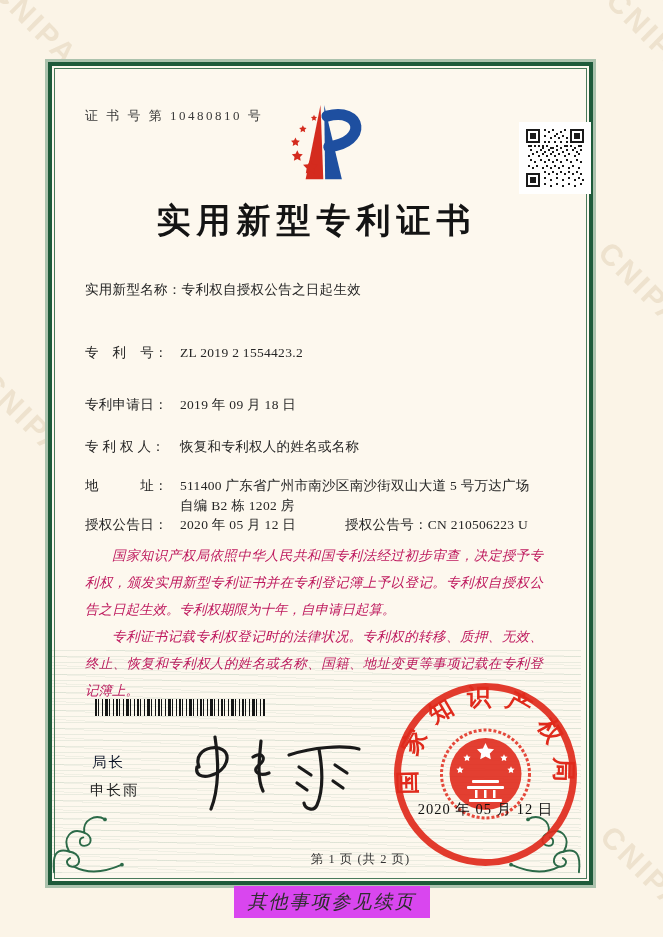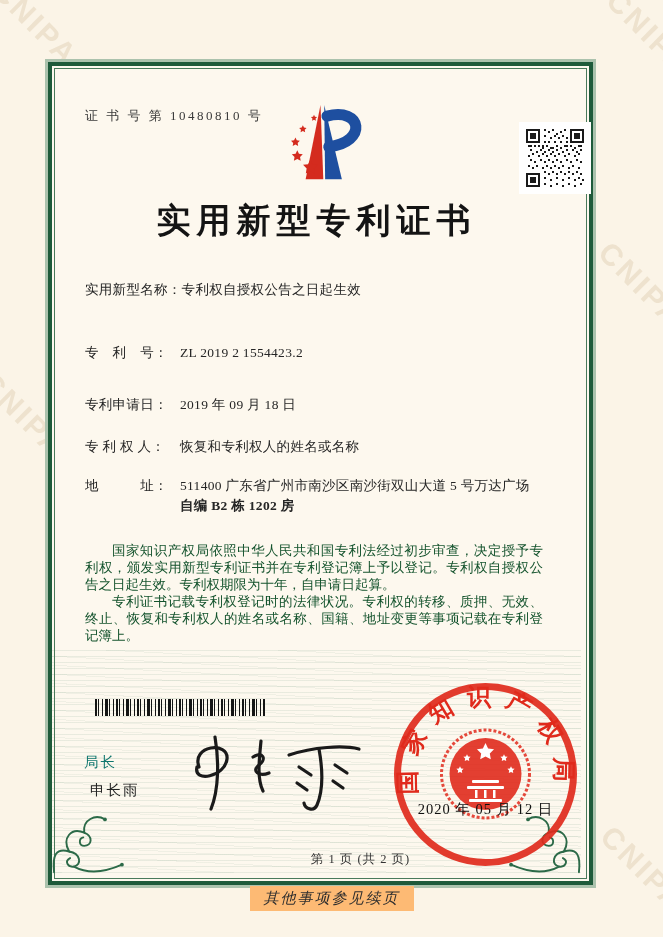--- a/index.html
+++ b/index.html
@@ -51,27 +51,27 @@
     position:absolute;left:48px;top:198px;width:537px;
     text-align:center;
     font-size:34px;font-weight:700;letter-spacing:6px;color:#141414;
   }
   
   .field-row{
     position:absolute;left:85px;
     font-size:13.5px;color:#262626;letter-spacing:.3px;white-space:nowrap;
   }
   .field-row .lab{display:inline-block;min-width:95px;}
-  .addr2{padding-left:95px;font-weight:bold;}
+  .addr2{padding-left:95px;}
   .grant2{position:absolute;left:260px;top:0;}
   
   .body-text{
     position:absolute;left:85px;top:542px;width:458px;
-    font-size:13.5px;line-height:17px;color:#14532d;
-    text-align:justify;
+    font-size:13.5px;line-height:27px;color:#be185d;
+    font-style:italic;text-align:justify;
   }
   .body-text p{margin:0;text-indent:2em;}
   
   .band{
     position:absolute;left:52px;top:650px;width:529px;height:223px;
     background-image:
       repeating-linear-gradient(0deg, rgba(70,125,95,0.11) 0px, rgba(70,125,95,0.11) 1px, transparent 1px, transparent 6px),
       repeating-linear-gradient(3deg, rgba(70,125,95,0.07) 0px, rgba(70,125,95,0.07) 1px, transparent 1px, transparent 9px);
   }
   .barcode{
@@ -81,45 +81,45 @@
       #151515 3px 4px, transparent 4px 7px,
       #151515 7px 8px, transparent 8px 10px,
       #151515 10px 13px, transparent 13px 14px,
       #151515 14px 15px, transparent 15px 18px,
       #151515 18px 19px, transparent 19px 21px);
   }
   .corner{position:absolute;width:78px;height:66px;}
   .corner.left{left:49px;top:810px;}
   .corner.right{left:506px;top:810px;transform:scaleX(-1);}
   .director-title{
-    position:absolute;left:84px;top:753px;
+    position:absolute;left:92px;top:753px;
     font-family:Liberation Sans, sans-serif;
-    font-size:14.5px;color:#0f766e;letter-spacing:2px;
+    font-size:14.5px;color:#0f172a;letter-spacing:2px;
   }
   .director-name{
     position:absolute;left:90px;top:781px;
     font-family:Liberation Mono, monospace;
     font-size:14.5px;color:#222;letter-spacing:2px;
   }
   .signature{position:absolute;left:175px;top:731px;width:195px;height:84px;z-index:4;}
   .seal{position:absolute;left:393px;top:682px;width:185px;height:185px;z-index:5;}
   .seal-date{
     position:absolute;left:398px;top:800px;width:175px;z-index:6;
     text-align:center;font-size:14.5px;color:#101010;letter-spacing:1px;
   }
   .page-indicator{
     position:absolute;left:48px;top:851px;width:625px;
     text-align:center;font-size:12.5px;color:#333;letter-spacing:1px;
   }
   .footer-note-wrap{
     position:absolute;left:0;top:886px;width:663px;text-align:center;
   }
   .footer-note{
-    display:inline-block;background:#fdba74;padding:3px 14px;
-    font-size:15px;color:#2e2e2e;letter-spacing:2px;font-style:italic;
+    display:inline-block;background:#d946ef;padding:3px 14px;
+    font-size:19px;color:#2e2e2e;letter-spacing:2px;font-style:italic;
   }
 </style>
 </head>
 <body>
 
 <div class="page">
 
   <div class="wm" style="left:-18px;top:6px;">CNIPA</div>
   <div class="wm" style="left:596px;top:16px;">CNIPA</div>
   <div class="wm" style="left:-30px;top:398px;">CNIPA</div>
@@ -176,20 +176,24 @@
     <span class="lab">专利申请日：</span><span>2019 年 09 月 18 日</span>
   </div>
   <div class="field-row" style="top:438px;">
     <span class="lab">专 利 权 人：</span><span>恢复和专利权人的姓名或名称</span>
   </div>
   <div class="field-row" style="top:477px;">
     <span class="lab">地　　　址：</span><span>511400 广东省广州市南沙区南沙街双山大道 5 号万达广场</span>
   </div>
   <div class="field-row addr2" style="top:497px;">
     <span>自编 B2 栋 1202 房</span>
+  </div>
+  <div class="field-row" style="top:516px;">
+    <span class="lab">授权公告日：</span><span>2020 年 05 月 12 日</span>
+    <span class="grant2"><span>授权公告号：</span><span>CN 210506223 U</span></span>
   </div>
 
   <div class="body-text">
     <p>国家知识产权局依照中华人民共和国专利法经过初步审查，决定授予专利权，颁发实用新型专利证书并在专利登记簿上予以登记。专利权自授权公告之日起生效。专利权期限为十年，自申请日起算。</p>
     <p>专利证书记载专利权登记时的法律状况。专利权的转移、质押、无效、终止、恢复和专利权人的姓名或名称、国籍、地址变更等事项记载在专利登记簿上。</p>
   </div>
 
   <div class="band"></div>
 
   <div class="barcode"></div>

